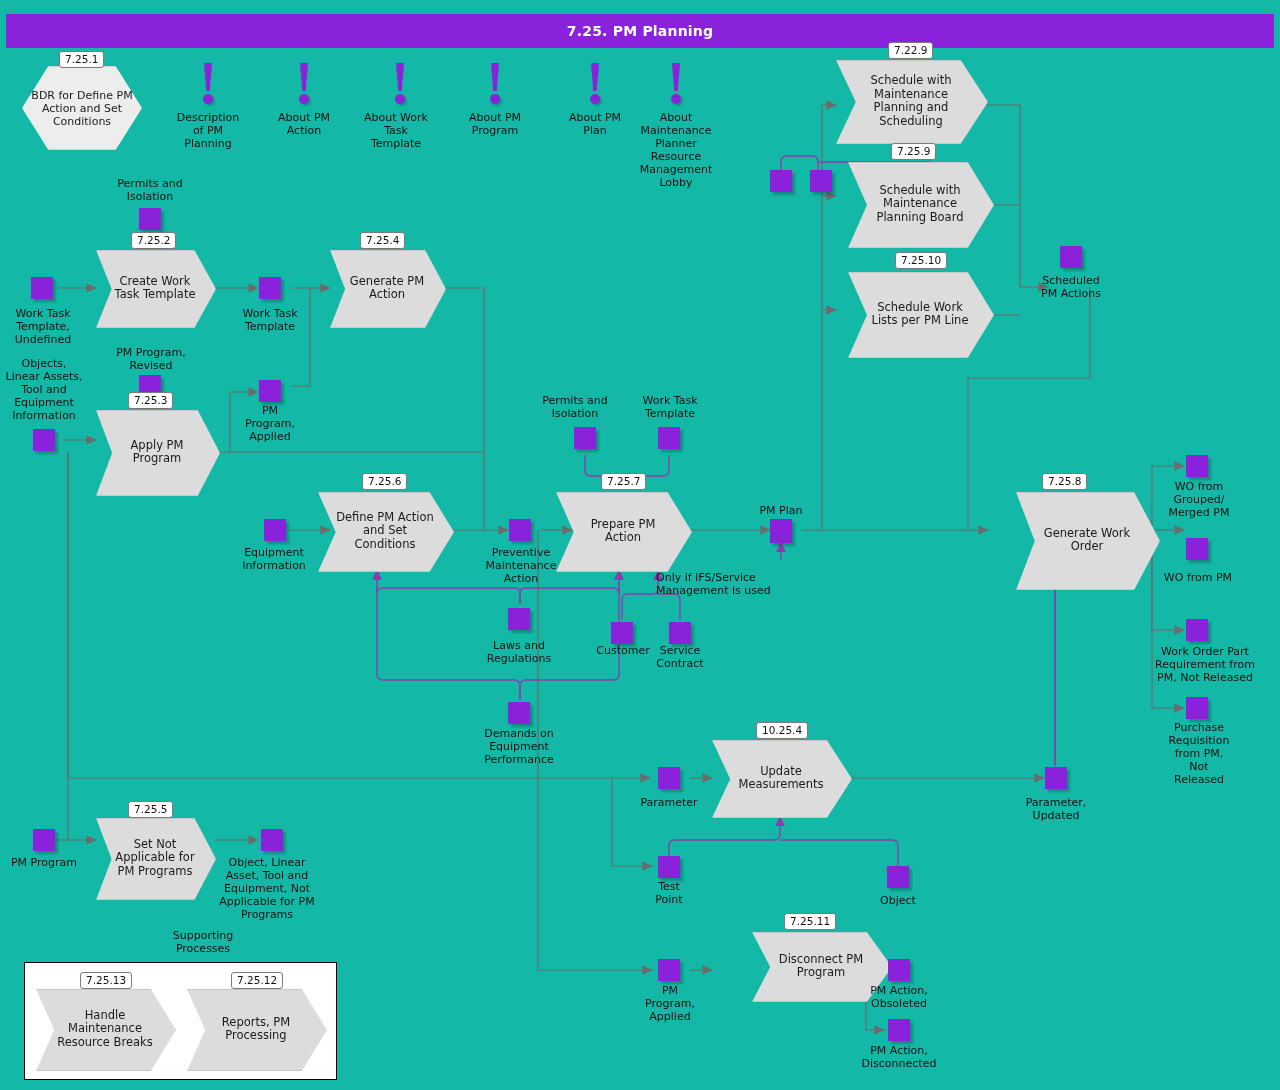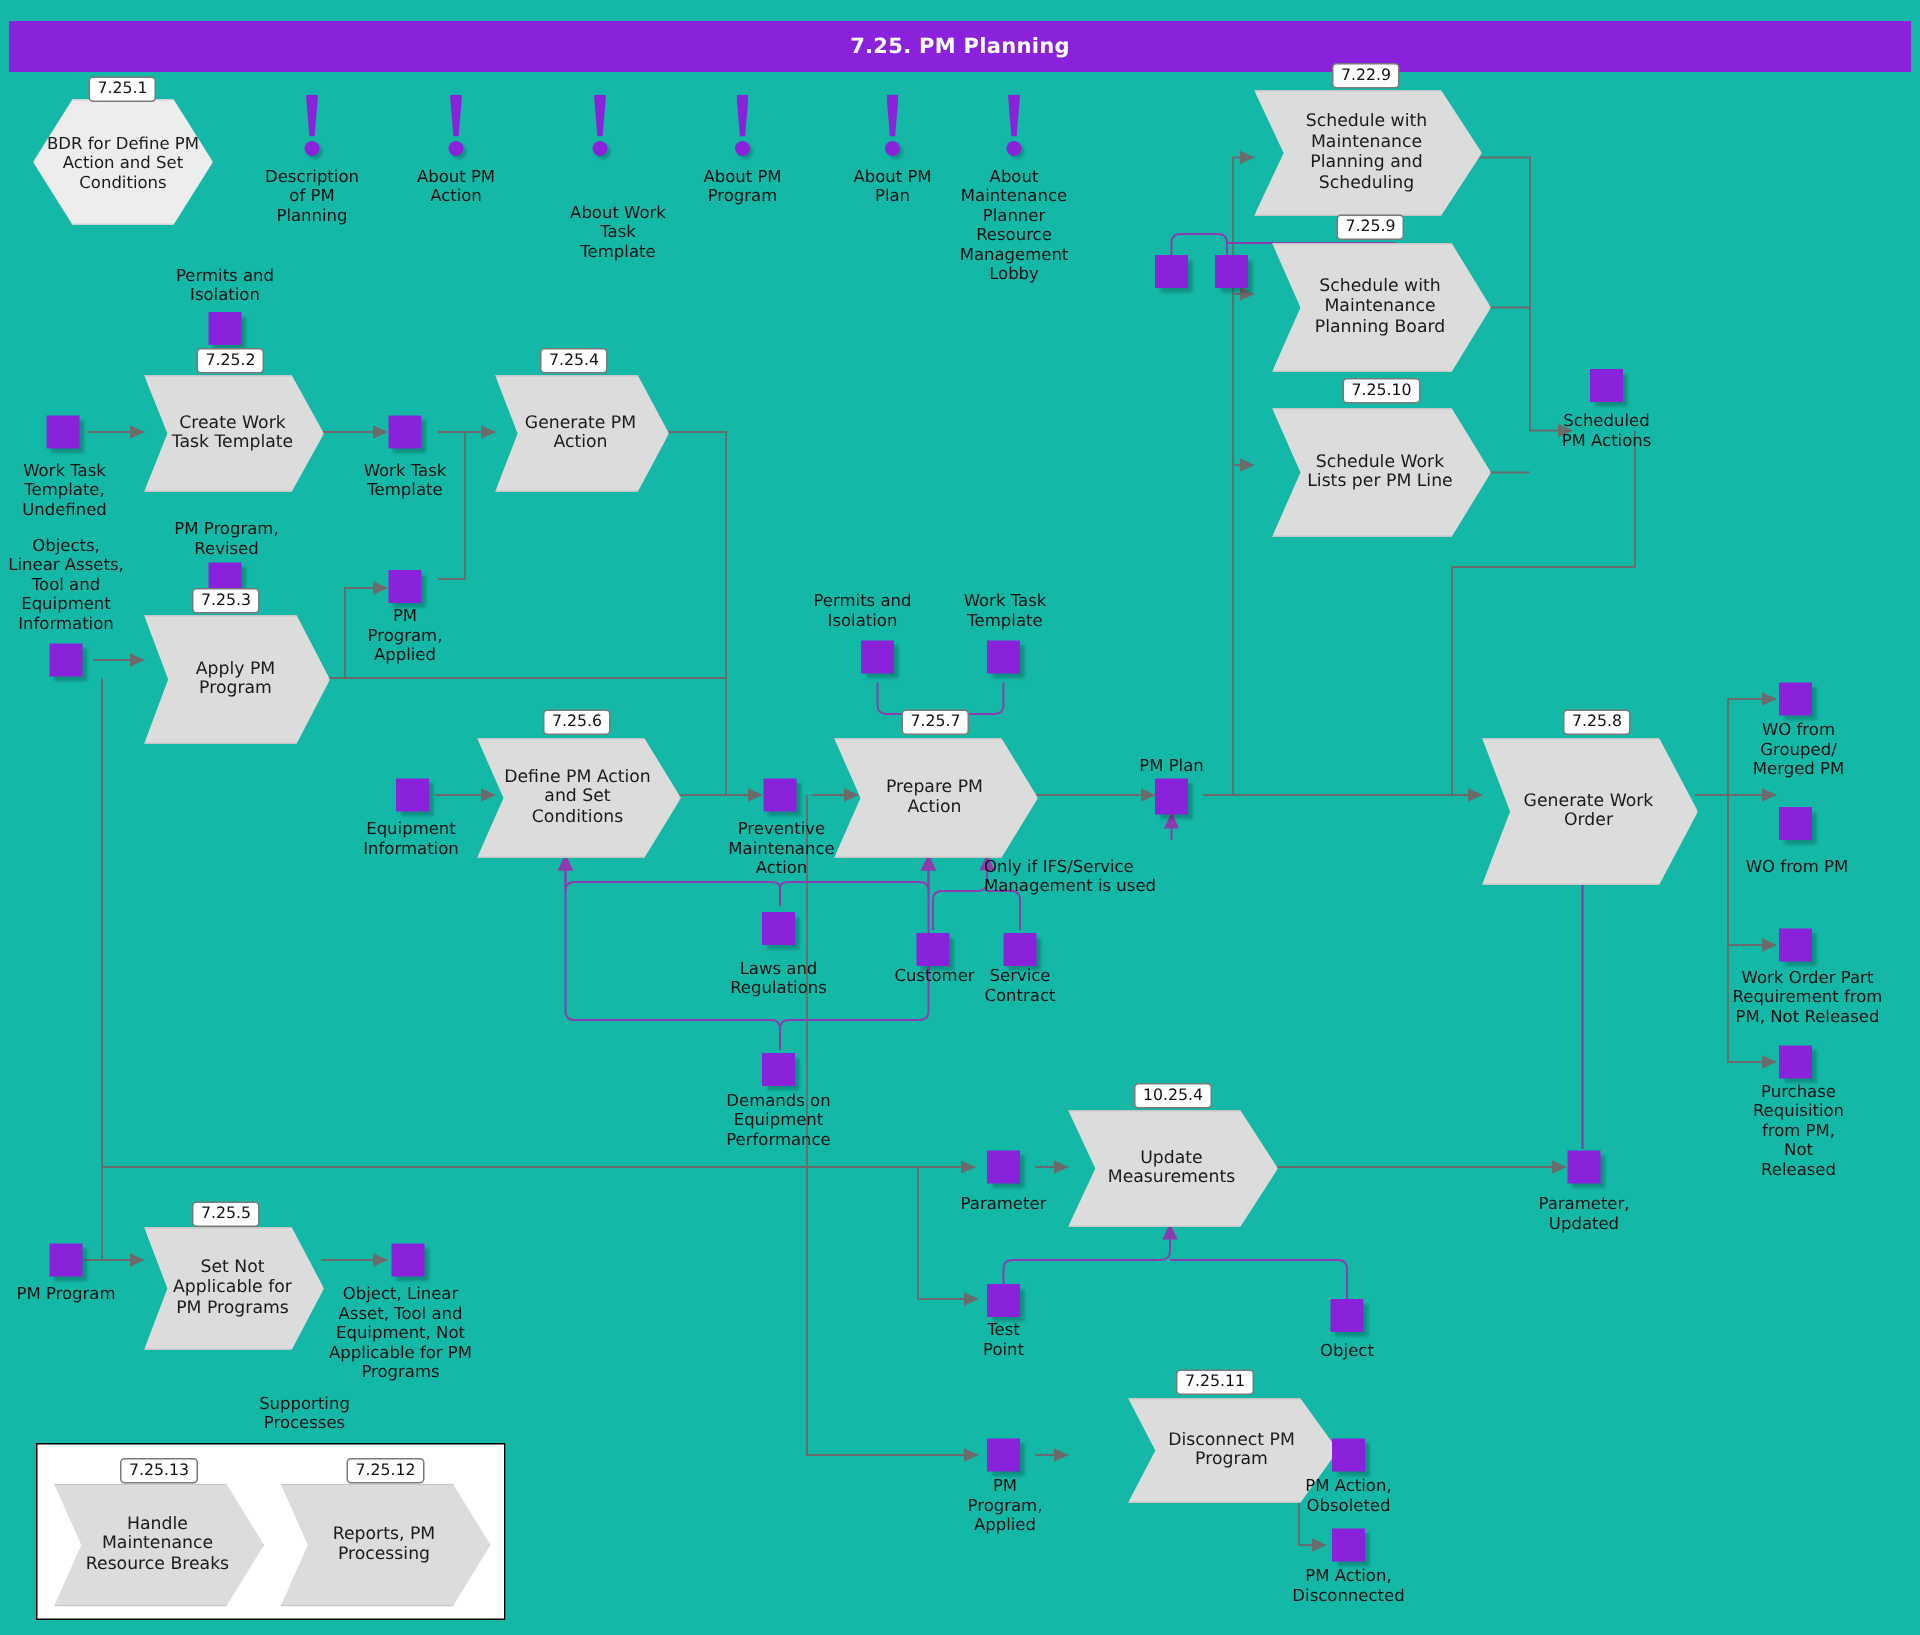--- a/index.html
+++ b/index.html
@@ -194,21 +194,21 @@
       <div class="bar"></div>
       <div class="dot"></div>
     </div>
   <div class="cap" style="left:264px;top:111px;width:80px;">About PM
 Action</div>
 
   <div class="excl" style="left:392px;top:63px;">
       <div class="bar"></div>
       <div class="dot"></div>
     </div>
-  <div class="cap" style="left:372px;top:111px;width:80px;margin-top:24px;">About Work
+  <div class="cap" style="left:356px;top:111px;width:80px;">About Work
 Task
 Template</div>
 
   <div class="excl" style="left:487px;top:63px;">
       <div class="bar"></div>
       <div class="dot"></div>
     </div>
   <div class="cap" style="left:455px;top:111px;width:80px;">About PM
 Program</div>
 
@@ -356,21 +356,21 @@
 
   <div class="sq" style="left:611px;top:622px;"></div>
   <div class="cap" style="left:590px;top:644px;width:66px;">Customer</div>
   <div class="sq" style="left:669px;top:622px;"></div>
   <div class="cap" style="left:648px;top:644px;width:64px;">Service
 Contract</div>
   <div class="cap l" style="left:656px;top:571px;width:140px;">Only if IFS/Service
 Management is used</div>
 
   <div class="tag" style="left:1042px;top:473px;">7.25.8</div>
-  <div class="proc" style="left:988px;top:492px;width:142px;height:96px;">
+  <div class="proc" style="left:1016px;top:492px;width:142px;height:96px;">
     <div class="body"></div>
     <div class="lbl">Generate Work
 Order</div>
   </div>
 
   <div class="sq" style="left:1186px;top:455px;"></div>
   <div class="cap" style="left:1152px;top:480px;width:94px;">WO from
 Grouped/
 Merged PM</div>
 

